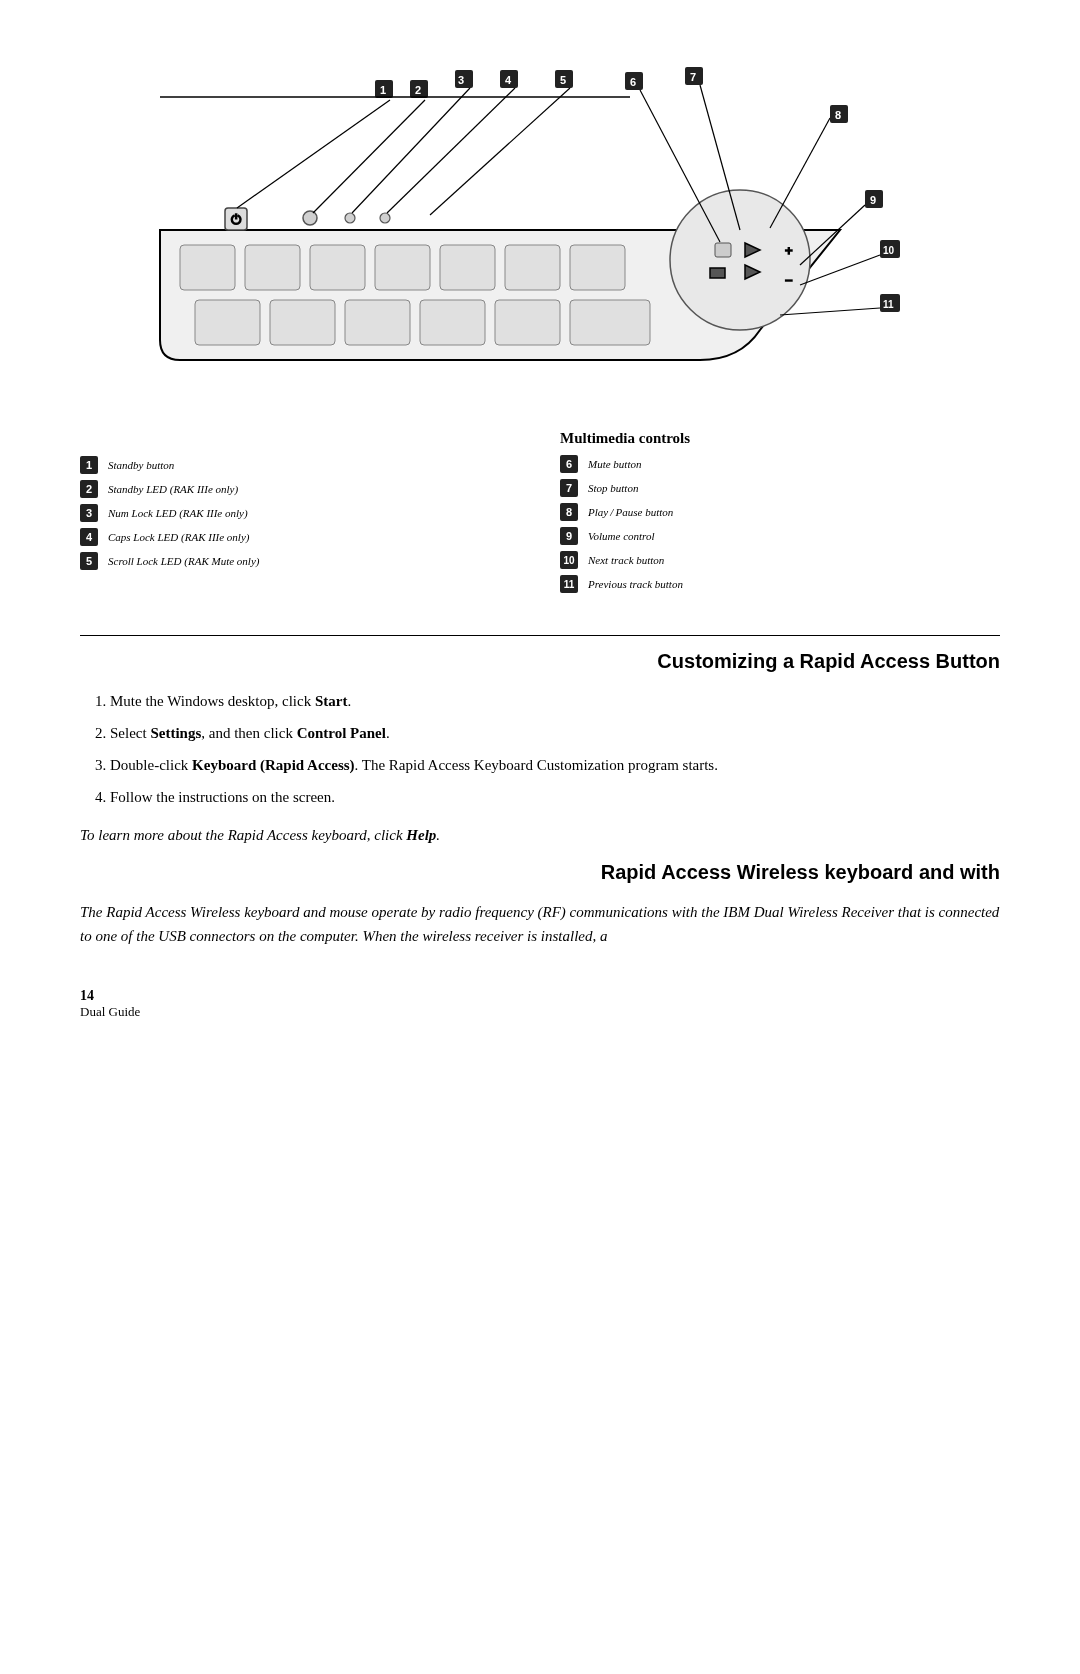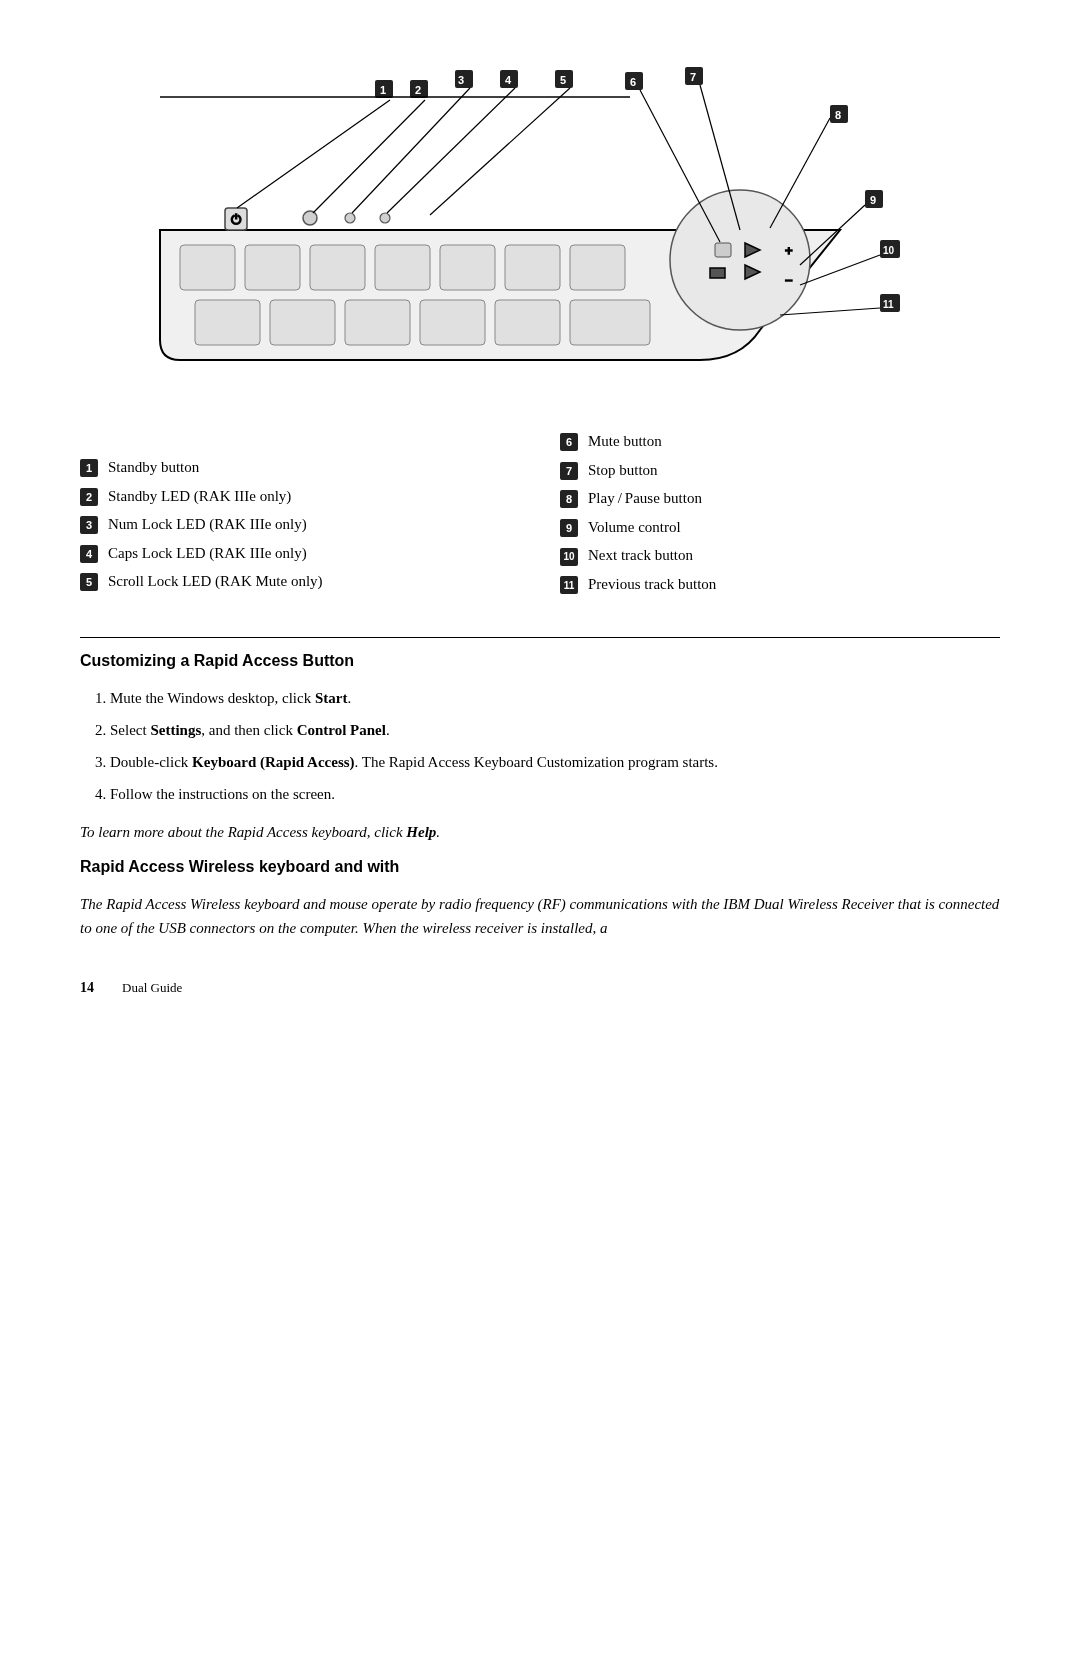--- a/index.html
+++ b/index.html
@@ -60,30 +60,32 @@
       background: #222;
       color: #fff;
       font-size: 11px;
       font-weight: bold;
       font-family: Arial, sans-serif;
       margin-right: 10px;
       flex-shrink: 0;
       border-radius: 2px;
     }
     .legend-text {
-      font-size: 15px;
+      font-size: 11px;
+      font-style: italic;
     }
 
     
     .section-heading {
-      font-size: 16px;
+      font-size: 20px;
       font-weight: bold;
       margin-bottom: 16px;
       margin-top: 10px;
       font-family: Arial, Helvetica, sans-serif;
+      text-align: right;
     }
 
     
     .body-text {
       font-size: 15px;
       line-height: 1.6;
       margin-bottom: 14px;
       font-style: italic;
     }
 
@@ -100,21 +102,22 @@
     .steps-list li b {
       font-weight: bold;
     }
 
     
     .footer {
       margin-top: 40px;
       font-size: 13px;
       display: flex;
       align-items: baseline;
-      gap: 28px;
+      gap: 0;
+      flex-direction: column;
     }
     .footer-page {
       font-weight: bold;
       font-size: 14px;
     }
     .footer-label {
       font-size: 13px;
     }
 
     hr.divider {
@@ -241,20 +244,21 @@
       <span class="legend-num">4</span>
       <span class="legend-text">Caps Lock LED (RAK IIIe only)</span>
     </div>
     <div class="legend-row">
       <span class="legend-num">5</span>
       <span class="legend-text">Scroll Lock LED (RAK Mute only)</span>
     </div>
   </div>
 
   <div class="legend-right">
+    <div class="multimedia-header">Multimedia controls</div>
     <div class="legend-row">
       <span class="legend-num">6</span>
       <span class="legend-text">Mute button</span>
     </div>
     <div class="legend-row">
       <span class="legend-num">7</span>
       <span class="legend-text">Stop button</span>
     </div>
     <div class="legend-row">
       <span class="legend-num">8</span>

